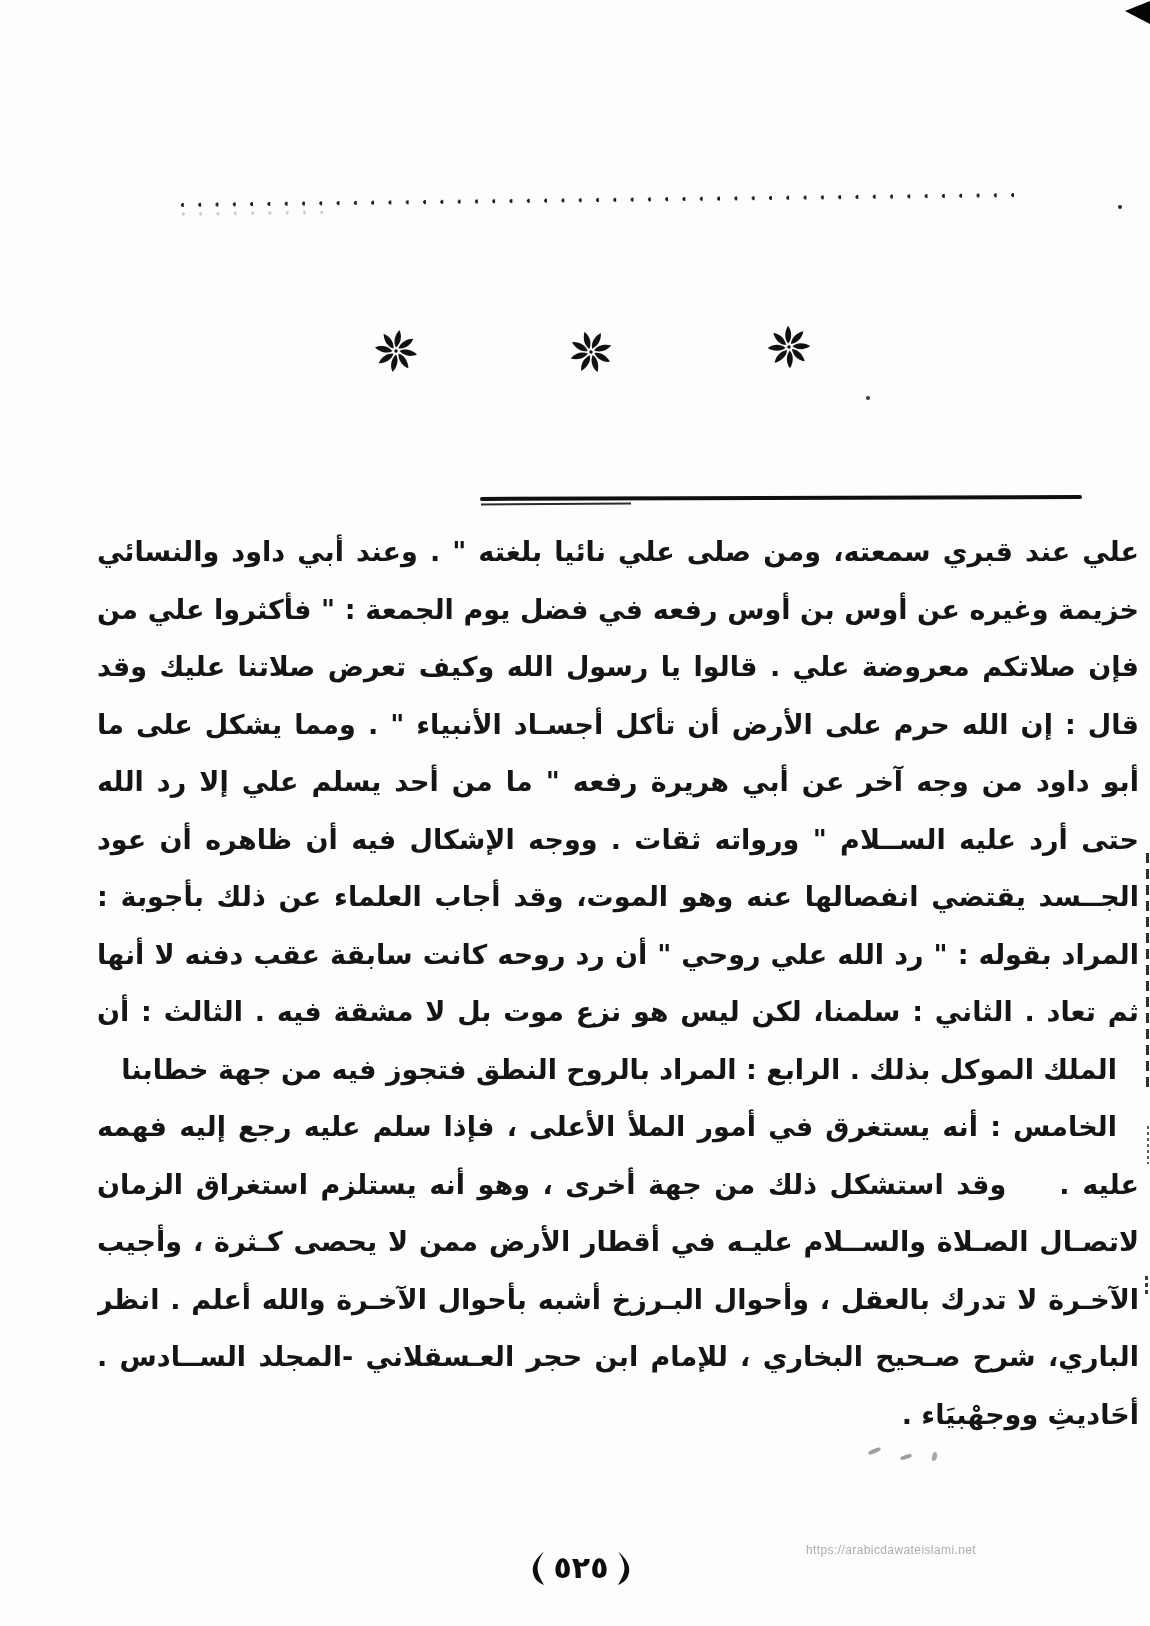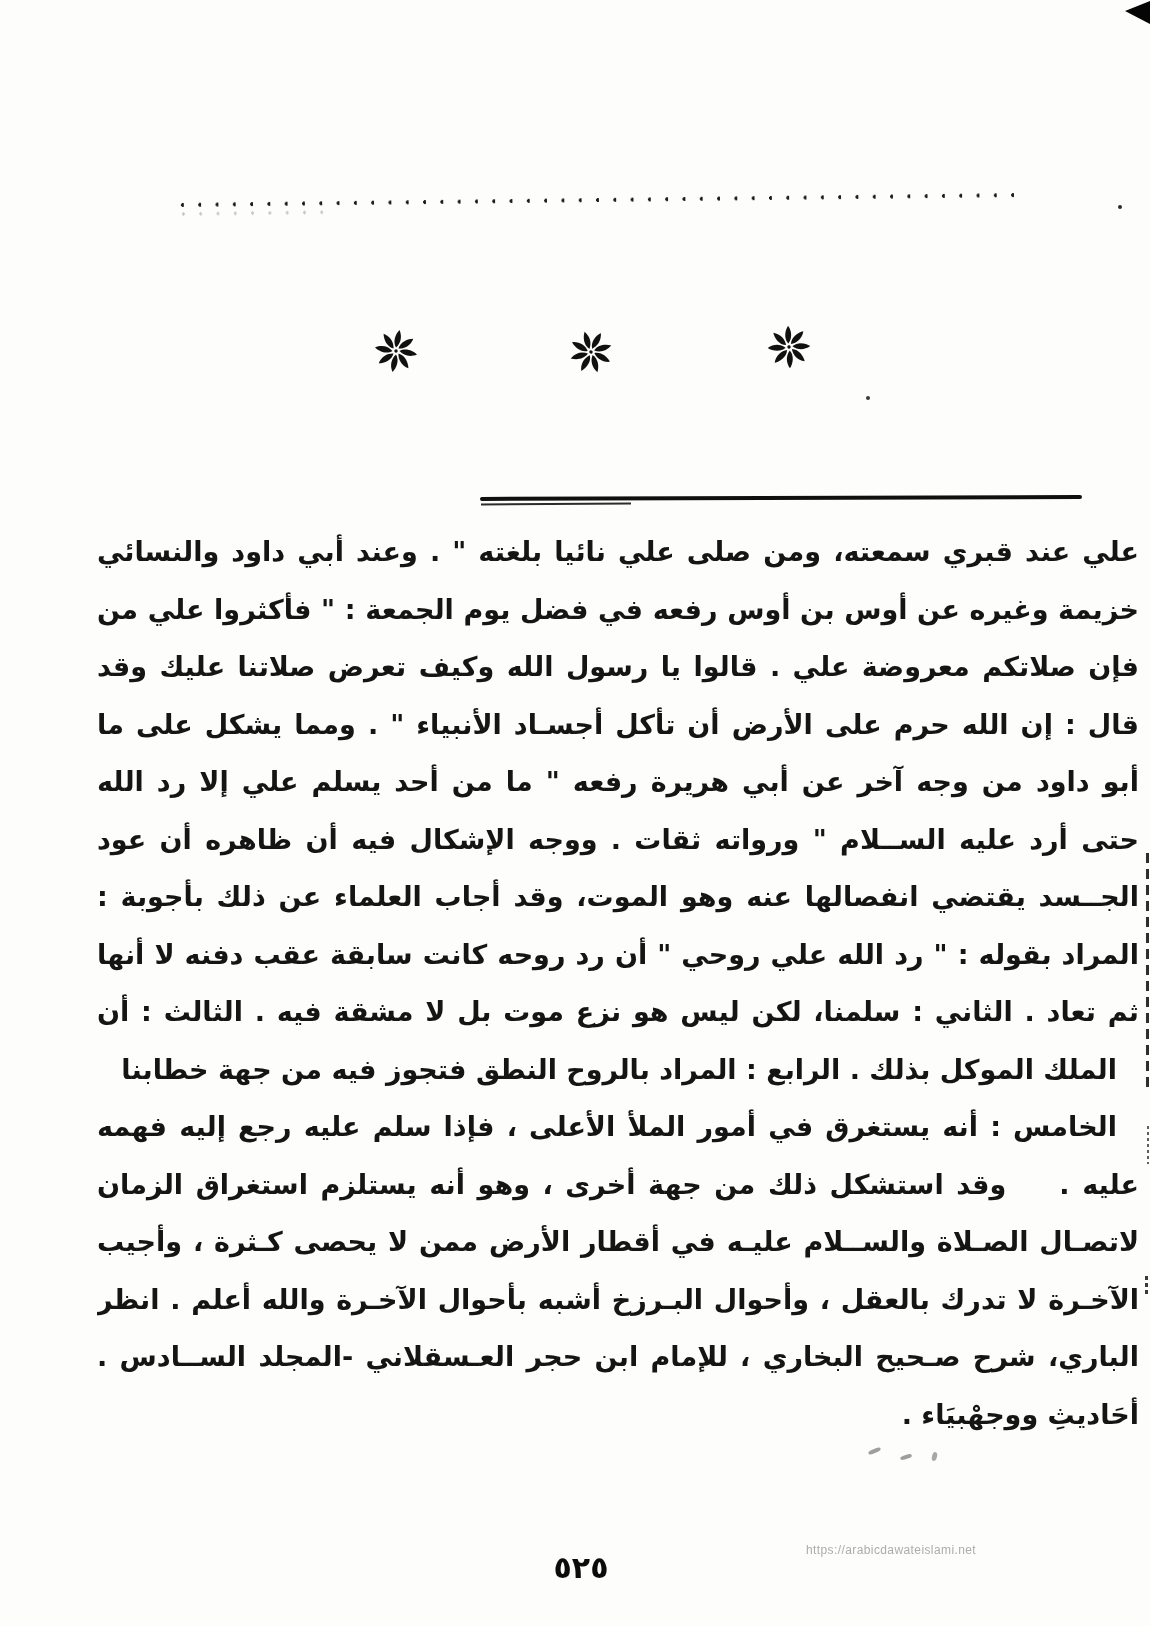--- a/index.html
+++ b/index.html
@@ -63,21 +63,21 @@
     background:repeating-linear-gradient(180deg,#5f5f5f 0 3px,rgba(0,0,0,0) 3px 6px);
   }
   .edge-c{
     position:absolute;left:1145px;top:1276px;width:3px;height:18px;
     background:repeating-linear-gradient(180deg,#3a3a3a 0 4px,rgba(0,0,0,0) 4px 7px);
   }
   .corner-wedge{position:absolute;left:1124px;top:0;}
   
   .pagenum{
     position:absolute;left:529px;top:1549px;width:104px;height:38px;
-    display:flex;align-items:center;justify-content:center;gap:8px;flex-direction:column;
+    display:flex;align-items:center;justify-content:center;gap:8px;
   }
   .pagenum .digits{
     font-size:30px;font-weight:bold;color:#0c0c0c;letter-spacing:3px;
     line-height:38px;direction:rtl;
   }
   .watermark{
     position:absolute;left:806px;top:1543px;width:280px;
     font-family:Liberation Sans, sans-serif;
     font-size:12px;color:#acacac;letter-spacing:0.4px;
   }

